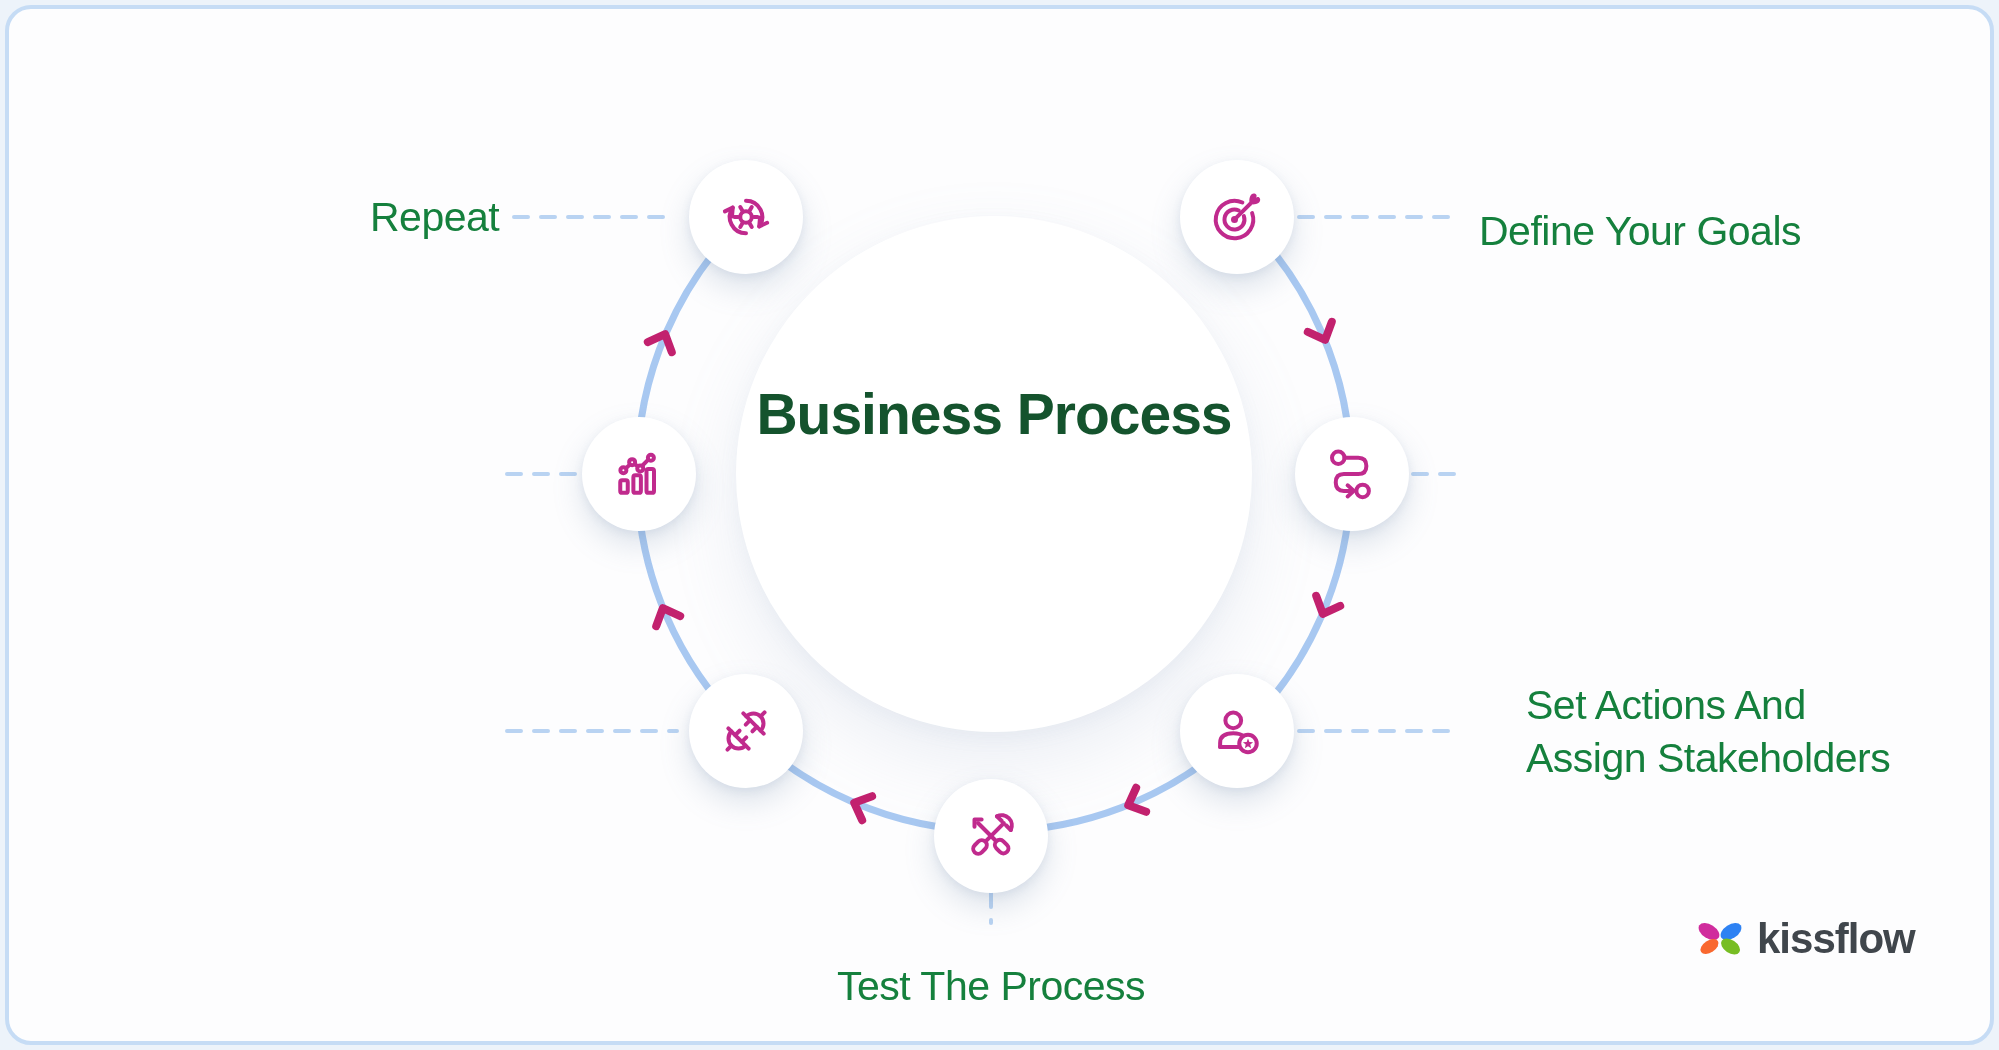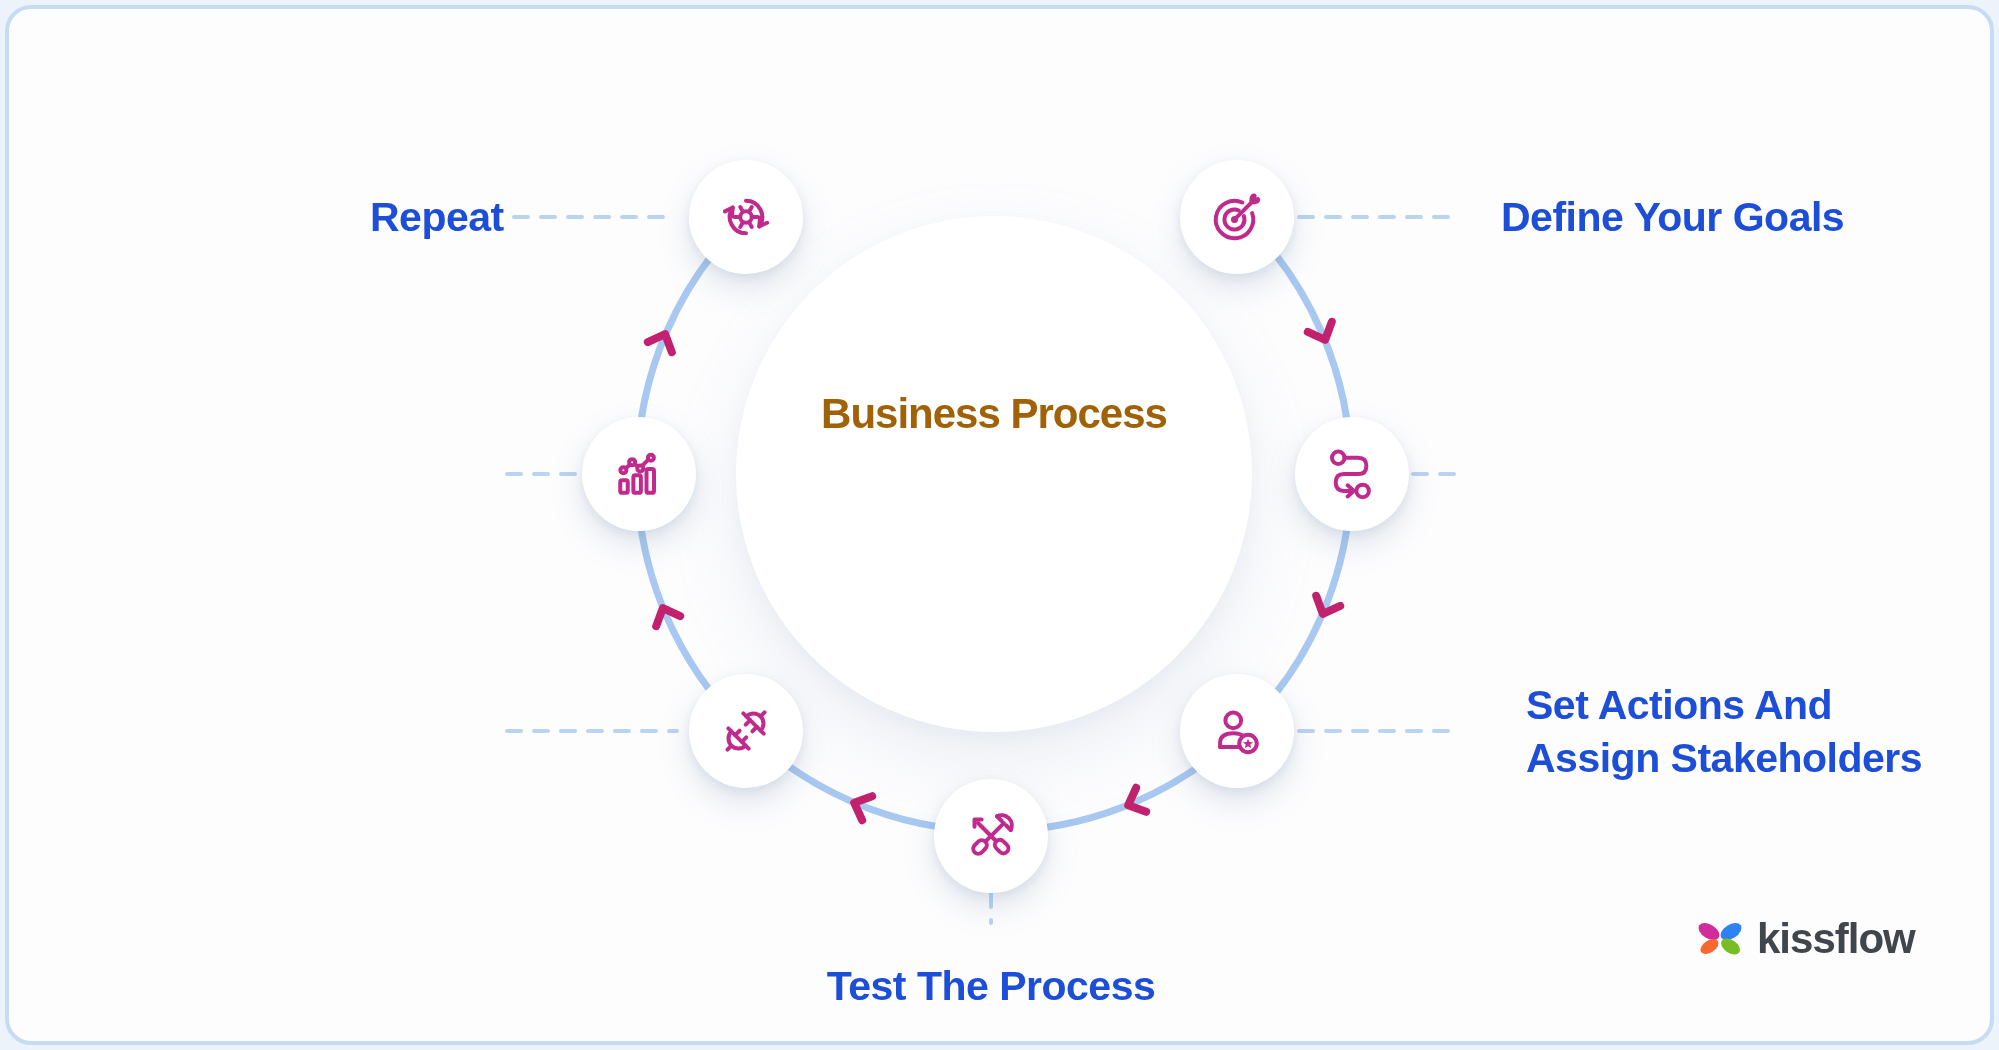--- a/index.html
+++ b/index.html
@@ -5,33 +5,33 @@
   html,body{margin:0;padding:0;background:#edf3fa;}
   .canvas{position:relative;width:1999px;height:1050px;overflow:hidden;
           font-family:"Liberation Sans",sans-serif;}
   .card{position:absolute;left:5px;top:5px;right:5px;bottom:5px;
         background:#fdfdfe;border:4px solid #c6dcf5;border-radius:26px;}
   .wire{position:absolute;left:0;top:0;}
   .center-circle{position:absolute;left:727px;top:207px;width:516px;height:516px;
         border-radius:50%;background:#ffffff;
         box-shadow:0 30px 70px rgba(140,160,195,.16),0 6px 18px rgba(140,160,195,.08);}
   .title{position:absolute;left:635px;top:368px;width:700px;text-align:center;}
-  .title .t1{font-size:42px;line-height:74px;font-weight:bold;color:#a16207;letter-spacing:-1px;}
+  .title .t1{font-size:57px;line-height:74px;font-weight:bold;color:#14532d;letter-spacing:-1px;}
   .title .t2{font-size:106px;line-height:122px;font-weight:bold;letter-spacing:-3px;
         background:linear-gradient(90deg,#cf2991 0%,#b13bb4 30%,#7a52e0 55%,#3b63f3 78%,#2172fb 100%);
         -webkit-background-clip:text;background-clip:text;color:transparent;}
   .node{position:absolute;width:114px;height:114px;border-radius:50%;background:#ffffff;
         box-shadow:0 14px 30px rgba(110,135,170,.22),0 3px 8px rgba(110,135,170,.12);
         display:flex;align-items:center;justify-content:center;}
   .node svg{width:60px;height:60px;}
   .ic{stroke:#c02a8d;stroke-width:3.2;fill:none;stroke-linecap:round;stroke-linejoin:round;}
   .icf{fill:#c02a8d;stroke:none;}
-  .step-label{position:absolute;font-size:41px;line-height:53px;font-weight:bold;
-        color:#1d4ed8;letter-spacing:-0.5px;white-space:pre-line;}
-  .lbl-define{left:1470px;top:182px;margin-left:22px;}
+  .step-label{position:absolute;font-size:41px;line-height:53px;font-weight:normal;
+        color:#15803d;letter-spacing:-0.5px;white-space:pre-line;}
+  .lbl-define{left:1470px;top:196px;}
   .lbl-plan{left:1470px;top:412px;}
   .lbl-set{left:1517px;top:670px;}
   .lbl-test{left:982px;top:924px;transform:translateX(-50%);white-space:nowrap;margin-top:27px;}
   .lbl-implement{left:291px;top:670px;}
   .lbl-monitor{left:291px;top:412px;}
   .lbl-repeat{left:361px;top:182px;}
   .brand{position:absolute;left:1684px;top:903px;display:flex;align-items:center;gap:10px;}
   .brand svg{width:54px;height:54px;}
   .brand .wordmark{font-size:42px;font-weight:bold;color:#40464c;letter-spacing:-1px;}
 </style>

